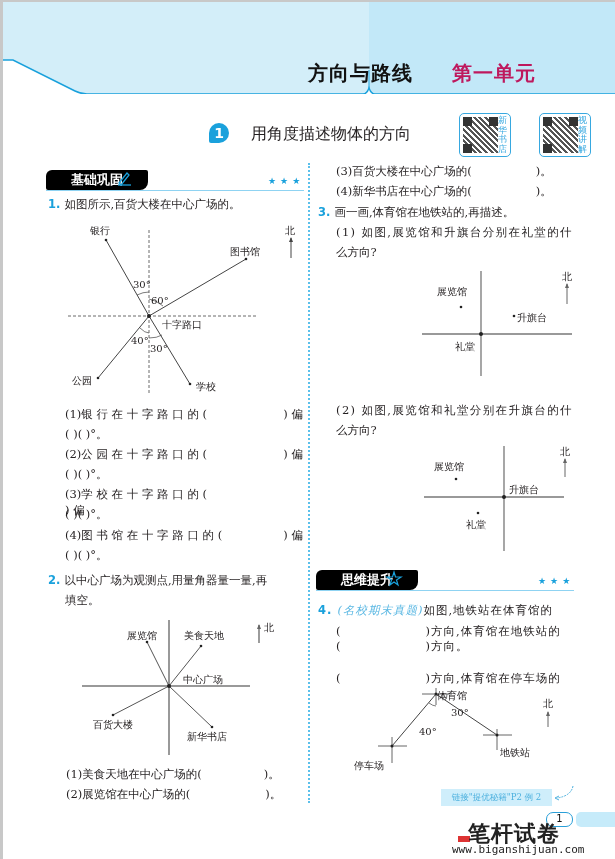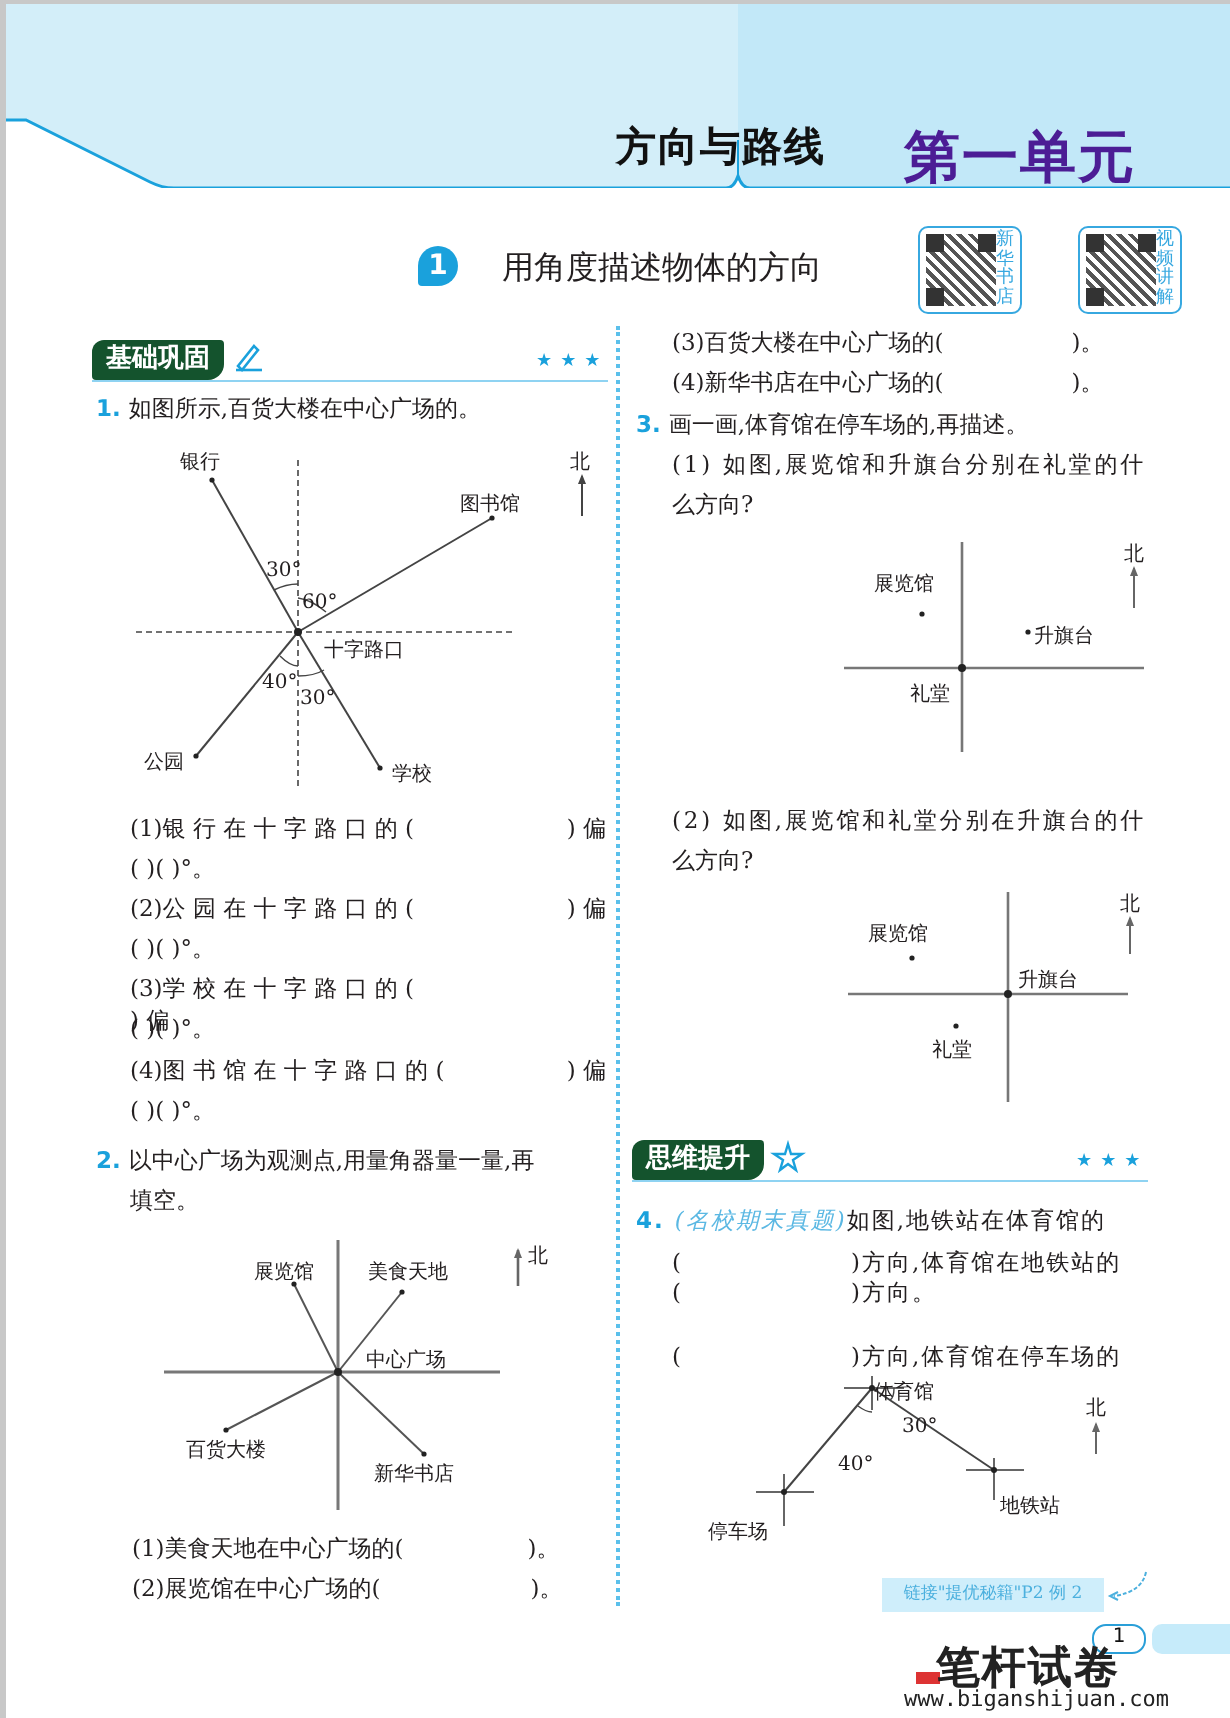--- a/index.html
+++ b/index.html
@@ -5,39 +5,39 @@
   * { box-sizing: border-box; margin: 0; padding: 0; }
   html, body { width: 615px; height: 859px; overflow: hidden; background: #ffffff; }
   body { position: relative; font-family: "DejaVu Serif", "Liberation Serif", serif; color: #231f20; }
   .left-edge { position: absolute; left: 0; top: 0; width: 3px; height: 859px; background: #c8c8c8; }
   .top-edge { position: absolute; left: 0; top: 0; width: 615px; height: 2px; background: #c8c8c8; }
 
   
   .header { position: absolute; left: 3px; top: 2px; width: 612px; height: 92px; }
   .header svg { position: absolute; left: 0; top: 0; }
   .header-title { position: absolute; left: 305px; top: 58px; font-family: "DejaVu Sans", sans-serif; font-weight: bold; font-size: 20px; color: #111; letter-spacing: 1px; }
-  .header-unit { position: absolute; left: 449px; top: 58px; font-family: Liberation Mono, monospace; font-weight: bold; font-size: 28px; color: #4c1d95; letter-spacing: 1px; }
+  .header-unit { position: absolute; left: 449px; top: 58px; font-family: Liberation Mono, monospace; font-weight: bold; font-size: 20px; color: #be185d; letter-spacing: 1px; }
 
   
   .lesson-num { position: absolute; left: 209px; top: 123px; width: 20px; height: 20px; background: #1aa1dc; color: #fff; font-family: "DejaVu Sans", sans-serif; font-weight: bold; font-size: 14px; text-align: center; line-height: 20px; border-radius: 10px 10px 10px 2px; }
   .lesson-title { position: absolute; left: 251px; top: 124px; font-family: "DejaVu Sans", sans-serif; font-size: 16px; color: #231f20; }
   .qr { position: absolute; top: 113px; width: 52px; height: 44px; border: 1.5px solid #37a8e0; border-radius: 5px; background: #fff; }
   .qr-code { position: absolute; left: 3px; top: 3px; width: 35px; height: 36px;
     background:
       linear-gradient(#333,#333) 0 0/9px 9px no-repeat,
       linear-gradient(#333,#333) 26px 0/9px 9px no-repeat,
       linear-gradient(#333,#333) 0 27px/9px 9px no-repeat,
       repeating-linear-gradient(45deg,#555 0 2px,#fff 2px 4px),
       #888; }
   .qr-label { position: absolute; right: 2px; top: 2px; width: 11px; font-family: "DejaVu Sans", sans-serif; font-size: 9px; line-height: 9.5px; color: #37a8e0; text-align: center; }
 
   
   .col-divider { position: absolute; left: 308px; top: 163px; width: 2px; height: 640px; border-left: 2px dotted #5bc0eb; }
 
-  .sec-tag { position: absolute; height: 20px; padding: 0 7px; background: #14532d; color: #fff; font-family: "DejaVu Sans", sans-serif; font-weight: bold; font-size: 13px; line-height: 20px; border-radius: 6px 2px 8px 2px; }
+  .sec-tag { position: absolute; height: 20px; padding: 0 25px; background: #000000; color: #fff; font-family: "DejaVu Sans", sans-serif; font-weight: bold; font-size: 13px; line-height: 20px; border-radius: 6px 2px 8px 2px; }
   .sec-line { position: absolute; height: 1px; background: #8fd3f2; }
   .stars { position: absolute; color: #1aa1dc; font-size: 9px; letter-spacing: 4px; font-family: "DejaVu Sans", sans-serif; }
 
   .txt { position: absolute; font-size: 11.5px; line-height: 16px; white-space: nowrap; color: #231f20; }
   .qnum { color: #1aa1dc; font-family: "DejaVu Sans", sans-serif; font-weight: bold; }
   .source { color: #5bb8e3; font-style: italic; }
   .spread { display: flex; justify-content: space-between; }
 
   .diagram { position: absolute; }
   .diagram text { font-family: "DejaVu Serif", serif; fill: #231f20; }
@@ -168,21 +168,21 @@
   <line x1="179" y1="10" x2="179" y2="28" stroke="#666" stroke-width="1.3"></line>
   <path d="M177,14 L179,9 L181,14 Z" fill="#666"></path>
 </svg>
 
 <div class="txt" style="left:66px; top:766px;"><span>(1)美食天地在中心广场的(</span><span style="display:inline-block;width:62px;"></span><span>)。</span></div>
 <div class="txt" style="left:66px; top:786px;"><span>(2)展览馆在中心广场的(</span><span style="display:inline-block;width:75px;"></span><span>)。</span></div>
 <div class="txt" style="left:336px; top:163px;"><span>(3)百货大楼在中心广场的(</span><span style="display:inline-block;width:64px;"></span><span>)。</span></div>
 <div class="txt" style="left:336px; top:183px;"><span>(4)新华书店在中心广场的(</span><span style="display:inline-block;width:64px;"></span><span>)。</span></div>
 
 <div class="txt" style="left:318px; top:204px;">
-  <span class="qnum">3</span><span class="qnum">. </span><span>画一画,体育馆在停车场的,再描述。</span>
+  <span class="qnum">3</span><span class="qnum">. </span><span>画一画,体育馆在地铁站的,再描述。</span>
 </div>
 <div class="txt" style="left:336px; top:224px; letter-spacing:1.4px;">(1) 如图,展览馆和升旗台分别在礼堂的什</div>
 <div class="txt" style="left:336px; top:244px;">么方向?</div>
 
 <svg class="diagram" style="left:420px; top:268px;" width="160" height="108">
   <line x1="61" y1="3" x2="61" y2="108" stroke="#777" stroke-width="1.3"></line>
   <line x1="2" y1="66" x2="152" y2="66" stroke="#777" stroke-width="1.3"></line>
   <circle cx="61" cy="66" r="2" fill="#222"></circle>
   <circle cx="41" cy="39" r="1.3" fill="#222"></circle>
   <circle cx="94" cy="48" r="1.3" fill="#222"></circle>

